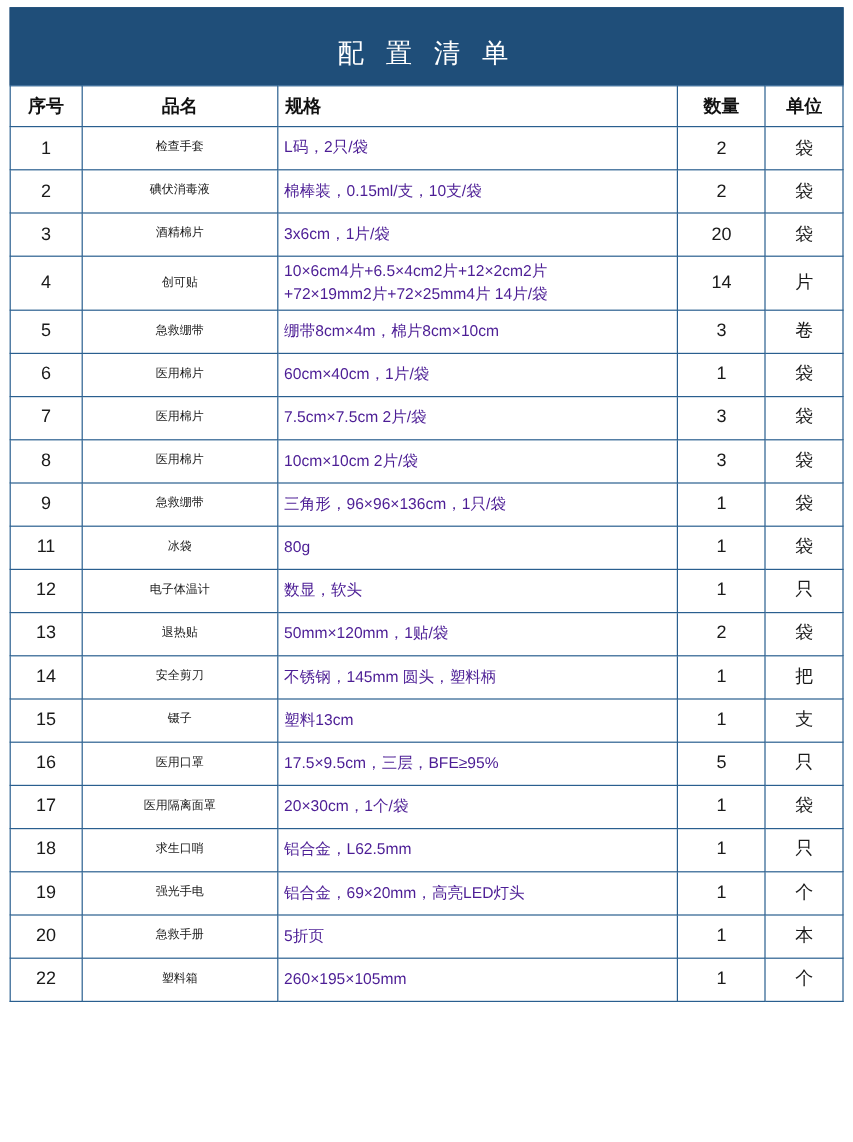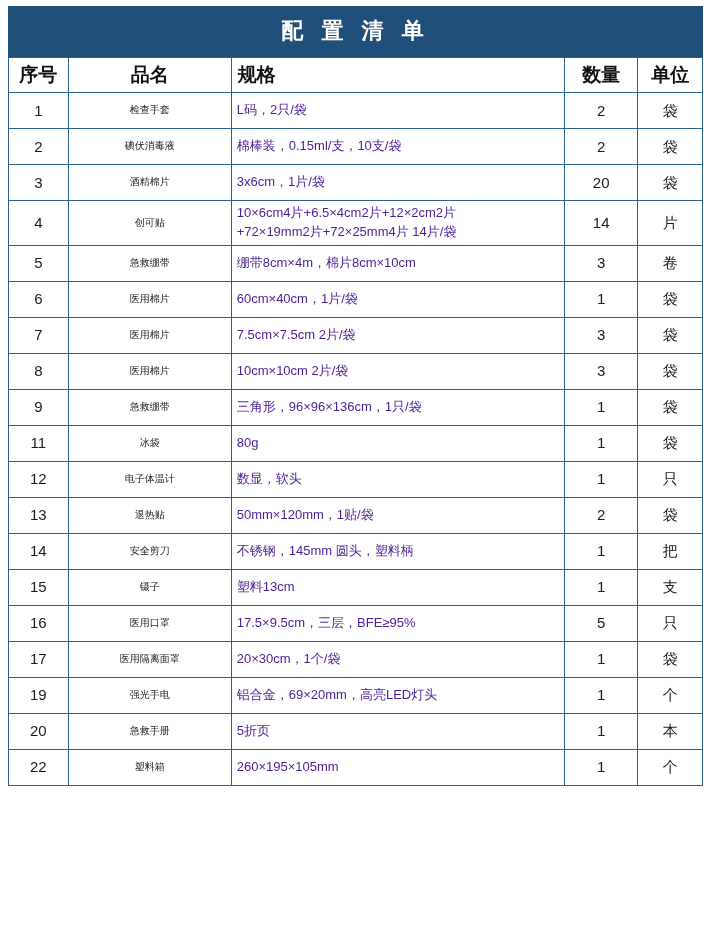--- a/index.html
+++ b/index.html
@@ -19,39 +19,39 @@
     height: 952px;
     box-sizing: border-box;
     padding: 6px 8px 8px 8px;
     background: #ffffff;
   }
   .title-bar {
     background: #1f4e79;
     color: #ffffff;
     text-align: center;
     font-size: 22px;
-    font-weight: bold;
+    font-weight: normal;
     letter-spacing: 6px;
-    padding: 9px 0 10px 0;
+    padding: 23px 0 10px 0;
     border: 1px solid #1f4e79;
     box-sizing: border-box;
   }
   table.config {
     width: 100%;
     border-collapse: collapse;
     table-layout: fixed;
     font-size: 14px;
   }
   table.config th, table.config td {
     border: 1px solid #2a5f8f;
     box-sizing: border-box;
   }
   table.config thead th {
     font-weight: bold;
-    font-size: 19px;
+    font-size: 15px;
     height: 34px;
     padding: 4px 6px;
     color: #111111;
   }
   col.c-idx { width: 8.6%; }
   col.c-name { width: 23.5%; }
   col.c-spec { width: 48.0%; }
   col.c-qty { width: 10.6%; }
   col.c-unit { width: 9.3%; }
 
@@ -240,20 +240,29 @@
         <tr>
           <td class="idx">17</td>
           <td class="name">医用隔离面罩</td>
           <td class="spec">
             <span class="spec-line">20×30cm，1个/袋</span>
           </td>
           <td class="qty">1</td>
           <td class="unit">袋</td>
         </tr>
         <tr>
+          <td class="idx">18</td>
+          <td class="name">求生口哨</td>
+          <td class="spec">
+            <span class="spec-line">铝合金，L62.5mm</span>
+          </td>
+          <td class="qty">1</td>
+          <td class="unit">只</td>
+        </tr>
+        <tr>
           <td class="idx">19</td>
           <td class="name">强光手电</td>
           <td class="spec">
             <span class="spec-line">铝合金，69×20mm，高亮LED灯头</span>
           </td>
           <td class="qty">1</td>
           <td class="unit">个</td>
         </tr>
         <tr>
           <td class="idx">20</td>

